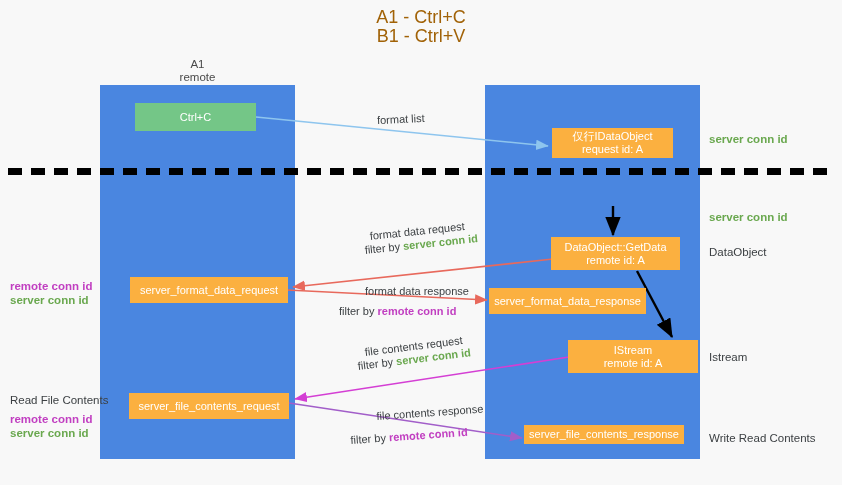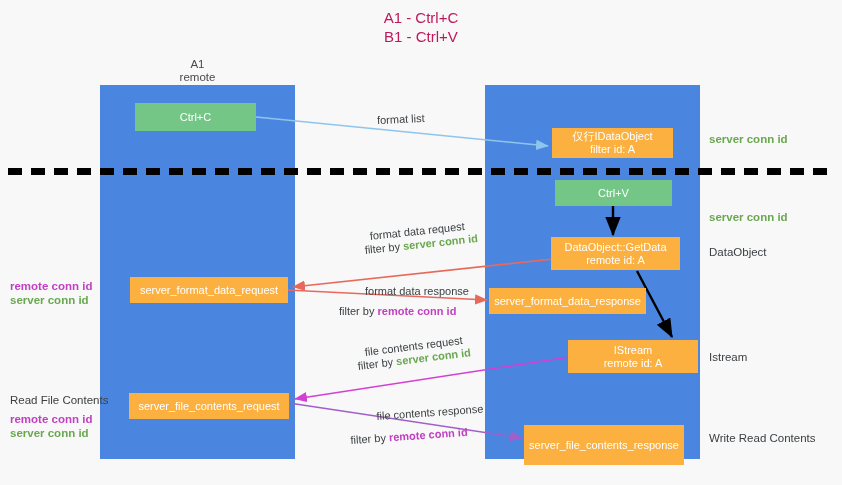--- a/index.html
+++ b/index.html
@@ -22,23 +22,23 @@
     height: 485px;
   }
   .abs { position: absolute; }
 
   
   .title {
     top: 8px;
     left: 0;
     width: 842px;
     text-align: center;
-    font-size: 15px;
+    font-size: 18px;
     line-height: 19px;
-    color: #be185d;
+    color: #a16207;
     white-space: pre-line;
   }
 
   
   .col-head {
     text-align: center;
     font-size: 11.5px;
     line-height: 13px;
     color: #4a4a4a;
     white-space: pre-line;
@@ -153,37 +153,36 @@
     <line x1="289" y1="403" x2="522" y2="438" stroke="#a25ec9" stroke-width="1.6" marker-end="url(#ah-purple)"></line>
   </svg>
 
   <svg class="abs" id="divider" viewBox="0 0 826 7" preserveAspectRatio="none">
     <line x1="0" y1="3.5" x2="826" y2="3.5" stroke="#000000" stroke-width="7" stroke-dasharray="14 9" stroke-linecap="butt"></line>
   </svg>
 
   <div class="abs box green" style="left:135px; top:103px; width:121px; height:28px;">Ctrl+C</div>
 
   <div class="abs box orange" style="left:552px; top:128px; width:121px; height:30px;">仅行IDataObject
-filter id: A</div>
-
-  <div class="abs box green" style="left:555px; top:180px; width:117px; height:26px;">Ctrl+V</div>
+request id: A</div>
+
 
   <div class="abs box orange" style="left:551px; top:237px; width:129px; height:33px;">DataObject::GetData
 remote id: A</div>
 
   <div class="abs box orange" style="left:130px; top:277px; width:158px; height:26px;">server_format_data_request</div>
 
   <div class="abs box orange" style="left:489px; top:288px; width:157px; height:26px;">server_format_data_response</div>
 
   <div class="abs box orange" style="left:568px; top:340px; width:130px; height:33px;">IStream
 remote id: A</div>
 
   <div class="abs box orange" style="left:129px; top:393px; width:160px; height:26px;text-align:center;">server_file_contents_request</div>
 
-  <div class="abs box orange" style="left:524px; top:425px; width:160px; height:40px;">server_file_contents_response</div>
+  <div class="abs box orange" style="left:524px; top:425px; width:160px; height:19px;">server_file_contents_response</div>
 
   <div class="abs side-label green-txt" style="left:709px; top:132px;">server conn id</div>
 
   <div class="abs side-label green-txt" style="left:709px; top:210px;">server conn id</div>
 
   <div class="abs side-label" style="left:709px; top:245px;">DataObject</div>
 
   <div class="abs side-label" style="left:709px; top:350px;">Istream</div>
 
   <div class="abs side-label" style="left:709px; top:431px;">Write Read Contents</div>

